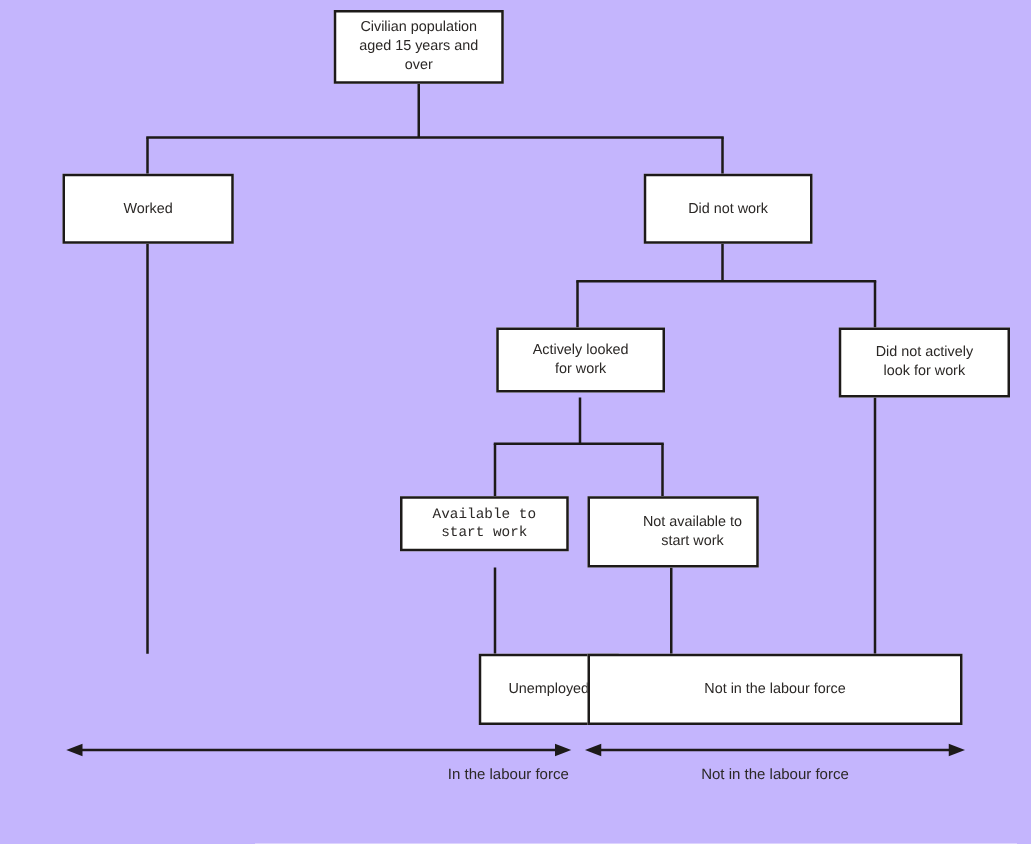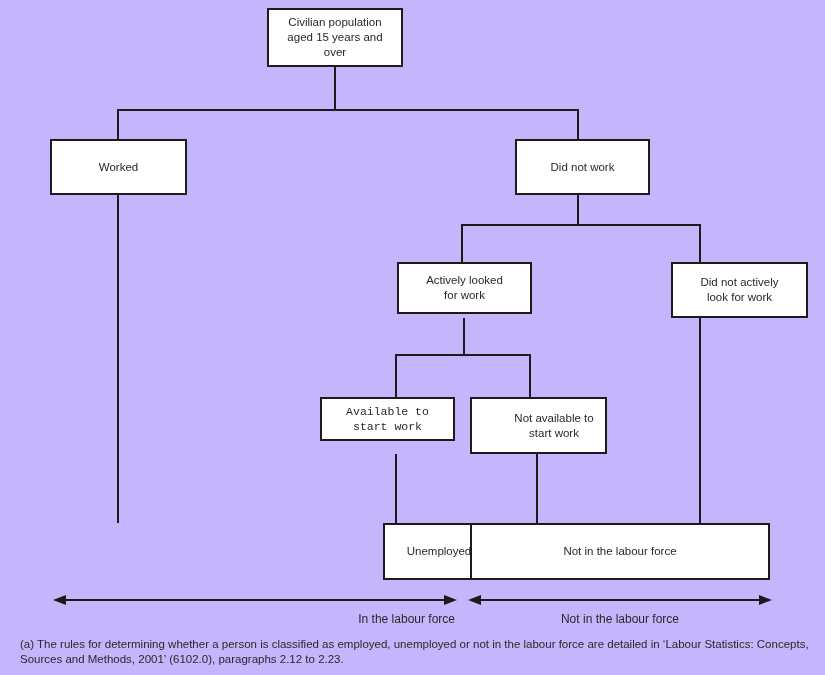--- a/index.html
+++ b/index.html
@@ -134,15 +134,14 @@
   </div>
   <div class="arrow-label" style="left:55px; top:612px; width:400px;text-align:right;">In the labour force</div>
 
   <div class="dbl-arrow" style="left:468px; top:594px; width:304px;">
     <span class="head left"></span>
     <span class="shaft"></span>
     <span class="head right"></span>
   </div>
   <div class="arrow-label" style="left:470px; top:612px; width:300px;">Not in the labour force</div>
 
-  <div class="footnote">(a) The rules for determining whether a person is classified as employed, unemployed or not in the labour force are detailed in ‘Labour Statistics: Concepts, Sources and Methods, 2001’ (6102.0), paragraphs 2.12 to 2.23.</div>
 
 </div>
 
 </body></html>

